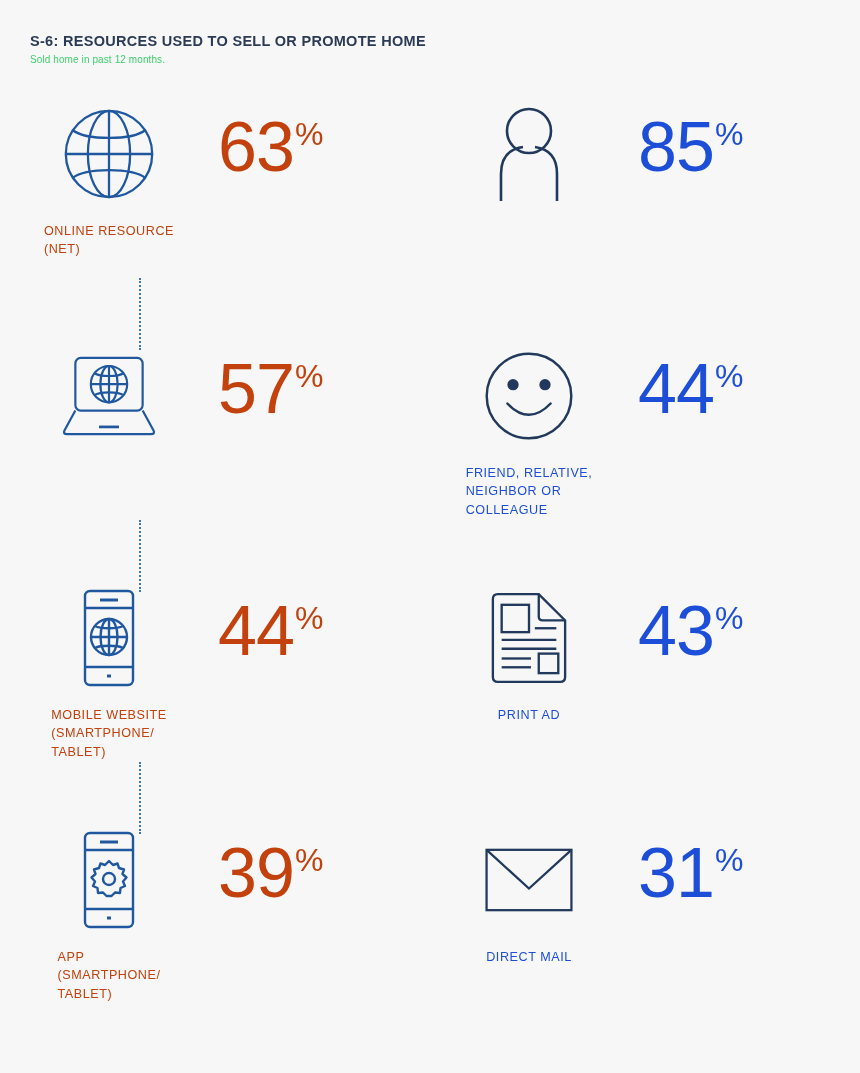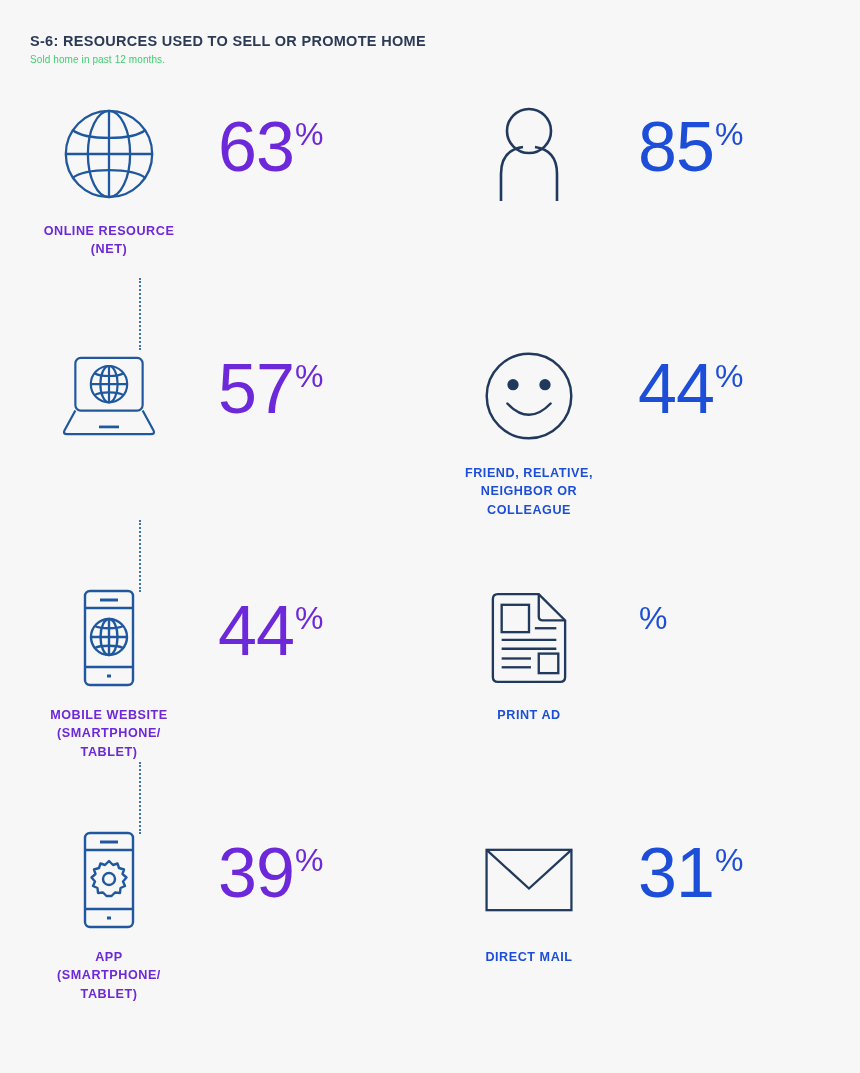--- a/index.html
+++ b/index.html
@@ -28,33 +28,33 @@
   .cell-inner{
     position:absolute;left:0;top:0;width:100%;
     display:flex;flex-direction:row;align-items:flex-start;
   }
   .icon-col{
     width:218px;display:flex;flex-direction:column;align-items:center;
     position:relative;
   }
   .icon-box{height:108px;display:flex;align-items:center;justify-content:center;}
   .label{
-    margin-top:14px;text-align:center;font-size:12.6px;font-weight:bold;
+    margin-top:14px;font-size:12.6px;font-weight:normal;
     letter-spacing:.55px;line-height:1.45;text-transform:uppercase;
     white-space:pre-line;
   }
   .pct{
     padding-top:14px;display:flex;align-items:flex-start;
     font-weight:400;
   }
   .pct-num{font-size:70px;line-height:.95;letter-spacing:-1px;}
   .pct-sign{font-size:32px;line-height:1;padding-top:4px;margin-left:1px;}
 
   
-  .col-left .label,.col-left .pct{color:#6d28d9;}
+  .col-left .label,.col-left .pct{color:#c2410c;}
   
   .col-right .label,.col-right .pct{color:#1d4ed8;}
 
   .connector{
     position:absolute;
     left:139px;width:2px;
     border-left:2px dotted #3f74b5;
   }
   .c1{top:178px;height:72px;}
   .c2{top:420px;height:72px;}
@@ -240,20 +240,21 @@
               <line x1="14" y1="50" x2="70" y2="50"></line>
               <line x1="14" y1="59" x2="70" y2="59"></line>
               <line x1="14" y1="69" x2="44" y2="69"></line>
               <line x1="14" y1="78" x2="44" y2="78"></line>
               <rect x="52" y="64" width="20" height="20"></rect>
             </svg>
           </div>
           <div class="label">PRINT AD</div>
         </div>
         <div class="pct">
+          <span class="pct-num">43</span>
           <span class="pct-sign">%</span>
         </div>
       </div>
     </div>
 
     <div class="cell right-cell" style="position:absolute;top:726px;left:0;width:100%;">
       <div class="cell-inner">
         <div class="icon-col">
           <div class="icon-box">
             <svg width="92" height="66" viewBox="0 0 96 70" fill="none" stroke="#21395c" stroke-width="2.4">

